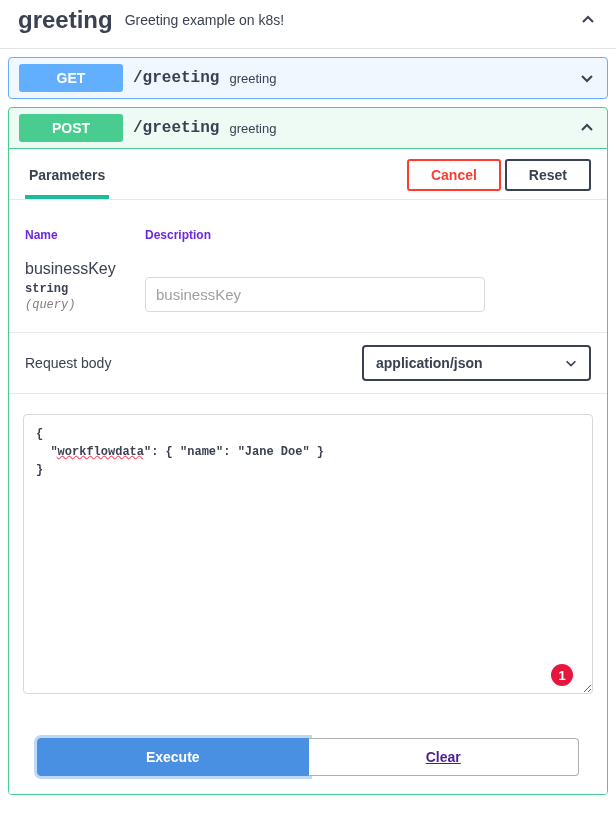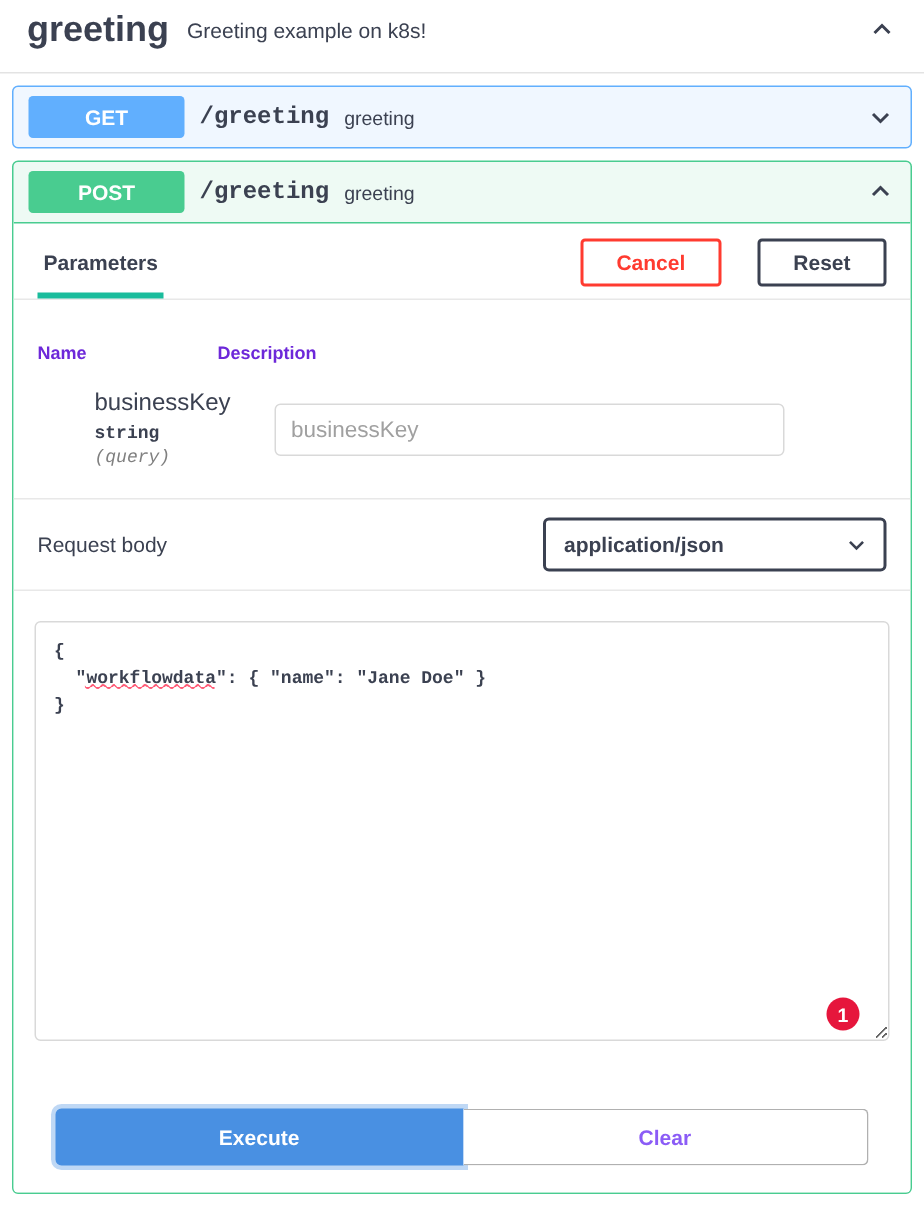--- a/index.html
+++ b/index.html
@@ -96,40 +96,40 @@
     margin-right: 8px;
   }
   .params-spacer { flex: 1; }
   .btn-cancel, .btn-reset {
     background: #fff;
     padding: 6px 22px;
     font-size: 14px;
     font-weight: 700;
     border-radius: 3px;
     cursor: pointer;
-    margin-left: 24px;
+    margin-left: 4px;
     margin-bottom: 8px;
   }
   .btn-cancel { color: #ff3b30; border: 2px solid #ff3b30; }
   .btn-reset  { color: #3b4151; border: 2px solid #3b4151; }
 
   .params-table {
     width: 100%;
     padding: 0 16px 20px 16px;
   }
   .pt-head {
     display: flex;
     padding: 28px 0 18px 0;
     font-size: 12px;
     font-weight: 700;
     color: #6d28d9;
   }
   .pt-col-name { width: 120px; }
   .pt-col-desc { flex: 1; }
-  .pt-row { display: flex; align-items: center; margin-left: 38px; }
+  .pt-row { display: flex; align-items: flex-end; }
   .param-name {
     font-size: 16px;
     font-weight: 400;
     color: #3b4151;
   }
   .param-type {
     font-family: "Courier New", Courier, monospace;
     font-size: 12px;
     font-weight: 700;
     color: #3b4151;
@@ -245,24 +245,25 @@
   }
   .btn-execute {
     background: #4990e2;
     color: #fff;
     border: 1px solid #4990e2;
     border-radius: 4px 0 0 4px;
     box-shadow: 0 0 0 3px rgba(73,144,226,.35);
   }
   .btn-clear {
     background: #fff;
-    color: #8b5cf6;
+    color: #4c1d95;
     border: 1px solid #b0b0b0;
     border-left: none;
     border-radius: 0 4px 4px 0;
+    text-decoration: underline;
   }
 </style>
 </head>
 <body>
 
 <div class="tag-header">
   <span class="tag-title">greeting</span>
   <span class="tag-desc">Greeting example on k8s!</span>
   <span class="chevron">
     <svg width="16" height="16" viewBox="0 0 16 16">

